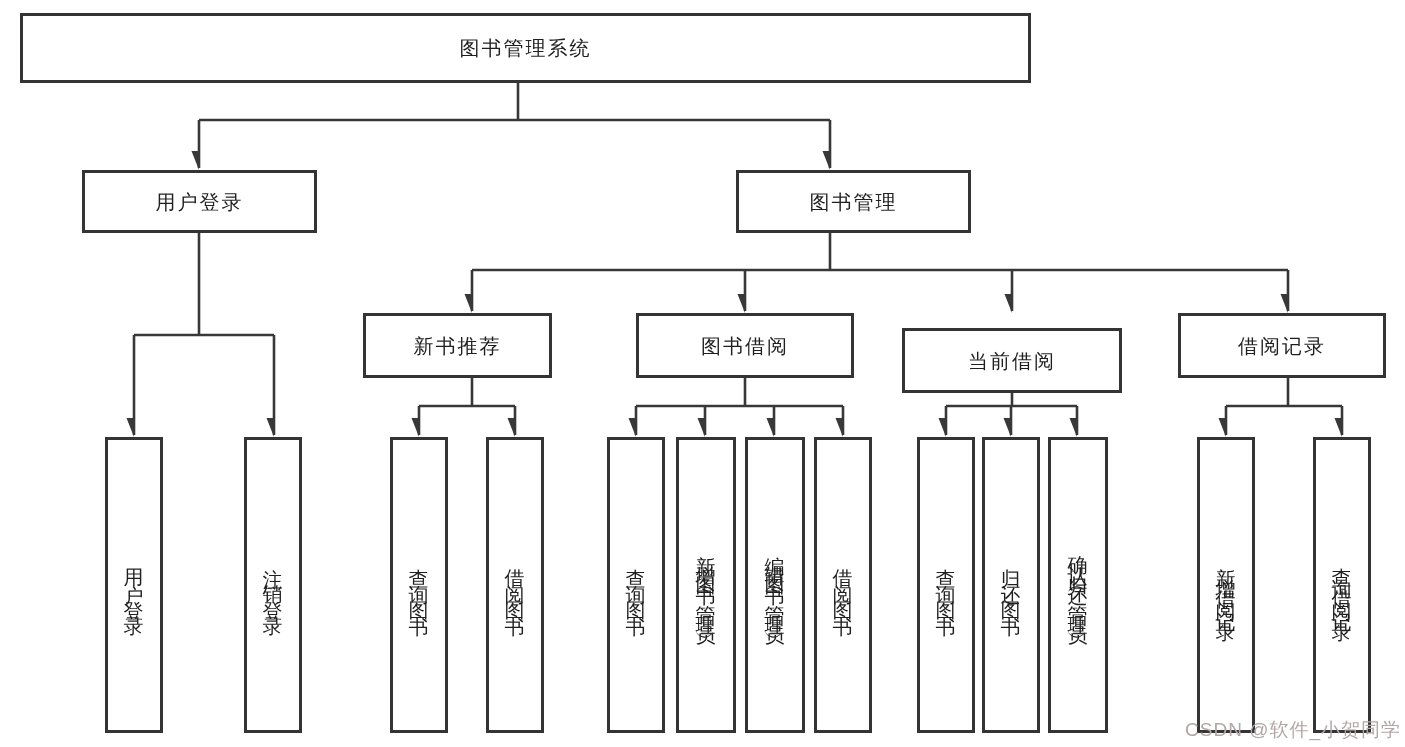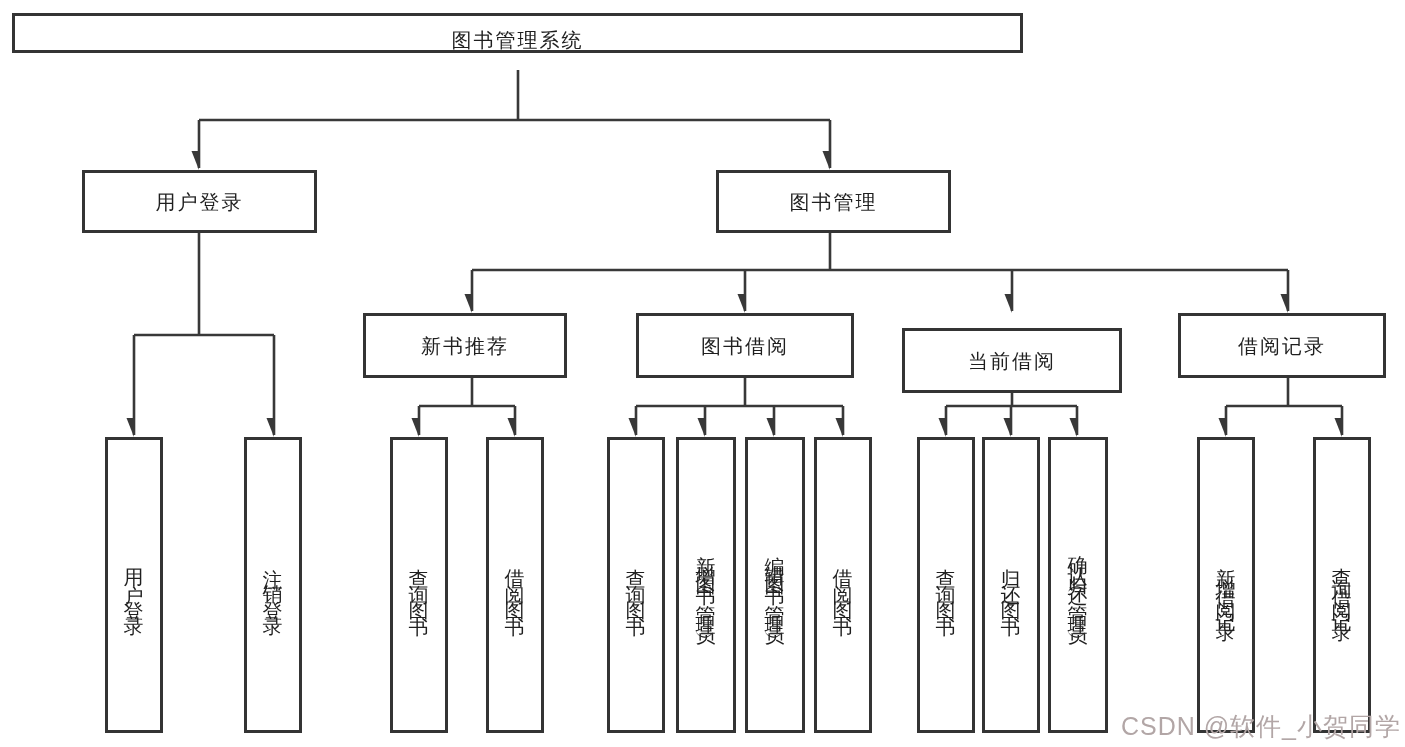--- a/index.html
+++ b/index.html
@@ -13,21 +13,21 @@
     box-sizing:border-box;display:flex;align-items:center;justify-content:center;
     font-size:20px;letter-spacing:2px;line-height:1;white-space:nowrap;
   }
   .vnode{
     writing-mode:vertical-rl;text-orientation:mixed;letter-spacing:16px;
     font-size:20px;
   }
   .ls-md{letter-spacing:11px;}
   .ls-sm{letter-spacing:10px;}
   .watermark{
-    position:absolute;right:4px;bottom:4px;font-size:25px;color:#b2a6a6;
+    position:absolute;right:4px;bottom:4px;font-size:19px;color:#b2a6a6;
     letter-spacing:1px;
     text-align:center;
   }
 </style>
 </head>
 <body>
 
 <div class="stage">
 
   <svg class="connectors" viewBox="0 0 1405 747" xmlns="http://www.w3.org/2000/svg">
@@ -78,32 +78,32 @@
       <path d="M1077 406 V435" marker-end="url(#arrow)"></path>
     </g>
     <g stroke="#383838" stroke-width="2.6" fill="none">
       <path d="M1288 378 V406"></path>
       <path d="M1226 406 H1342"></path>
       <path d="M1226 406 V435" marker-end="url(#arrow)"></path>
       <path d="M1342 406 V435" marker-end="url(#arrow)"></path>
     </g>
   </svg>
 
-  <div class="node" style="left:12px;top:13px;width:1011px;height:40px;align-items:flex-end;">
+  <div class="node" style="left:20px;top:13px;width:1011px;height:70px;">
     <span>图书管理系统</span>
   </div>
 
   <div class="node" style="left:82px;top:170px;width:235px;height:63px;">
     <span>用户登录</span>
   </div>
-  <div class="node" style="left:716px;top:170px;width:235px;height:63px;justify-content:center;">
+  <div class="node" style="left:736px;top:170px;width:235px;height:63px;justify-content:center;">
     <span>图书管理</span>
   </div>
 
-  <div class="node" style="left:363px;top:313px;width:204px;height:65px;">
+  <div class="node" style="left:363px;top:313px;width:189px;height:65px;">
     <span>新书推荐</span>
   </div>
   <div class="node" style="left:636px;top:313px;width:218px;height:65px;text-align:right;">
     <span>图书借阅</span>
   </div>
   <div class="node" style="left:902px;top:313px;width:220px;height:65px;margin-top:15px;">
     <span>当前借阅</span>
   </div>
   <div class="node" style="left:1178px;top:313px;width:208px;height:65px;">
     <span>借阅记录</span>

